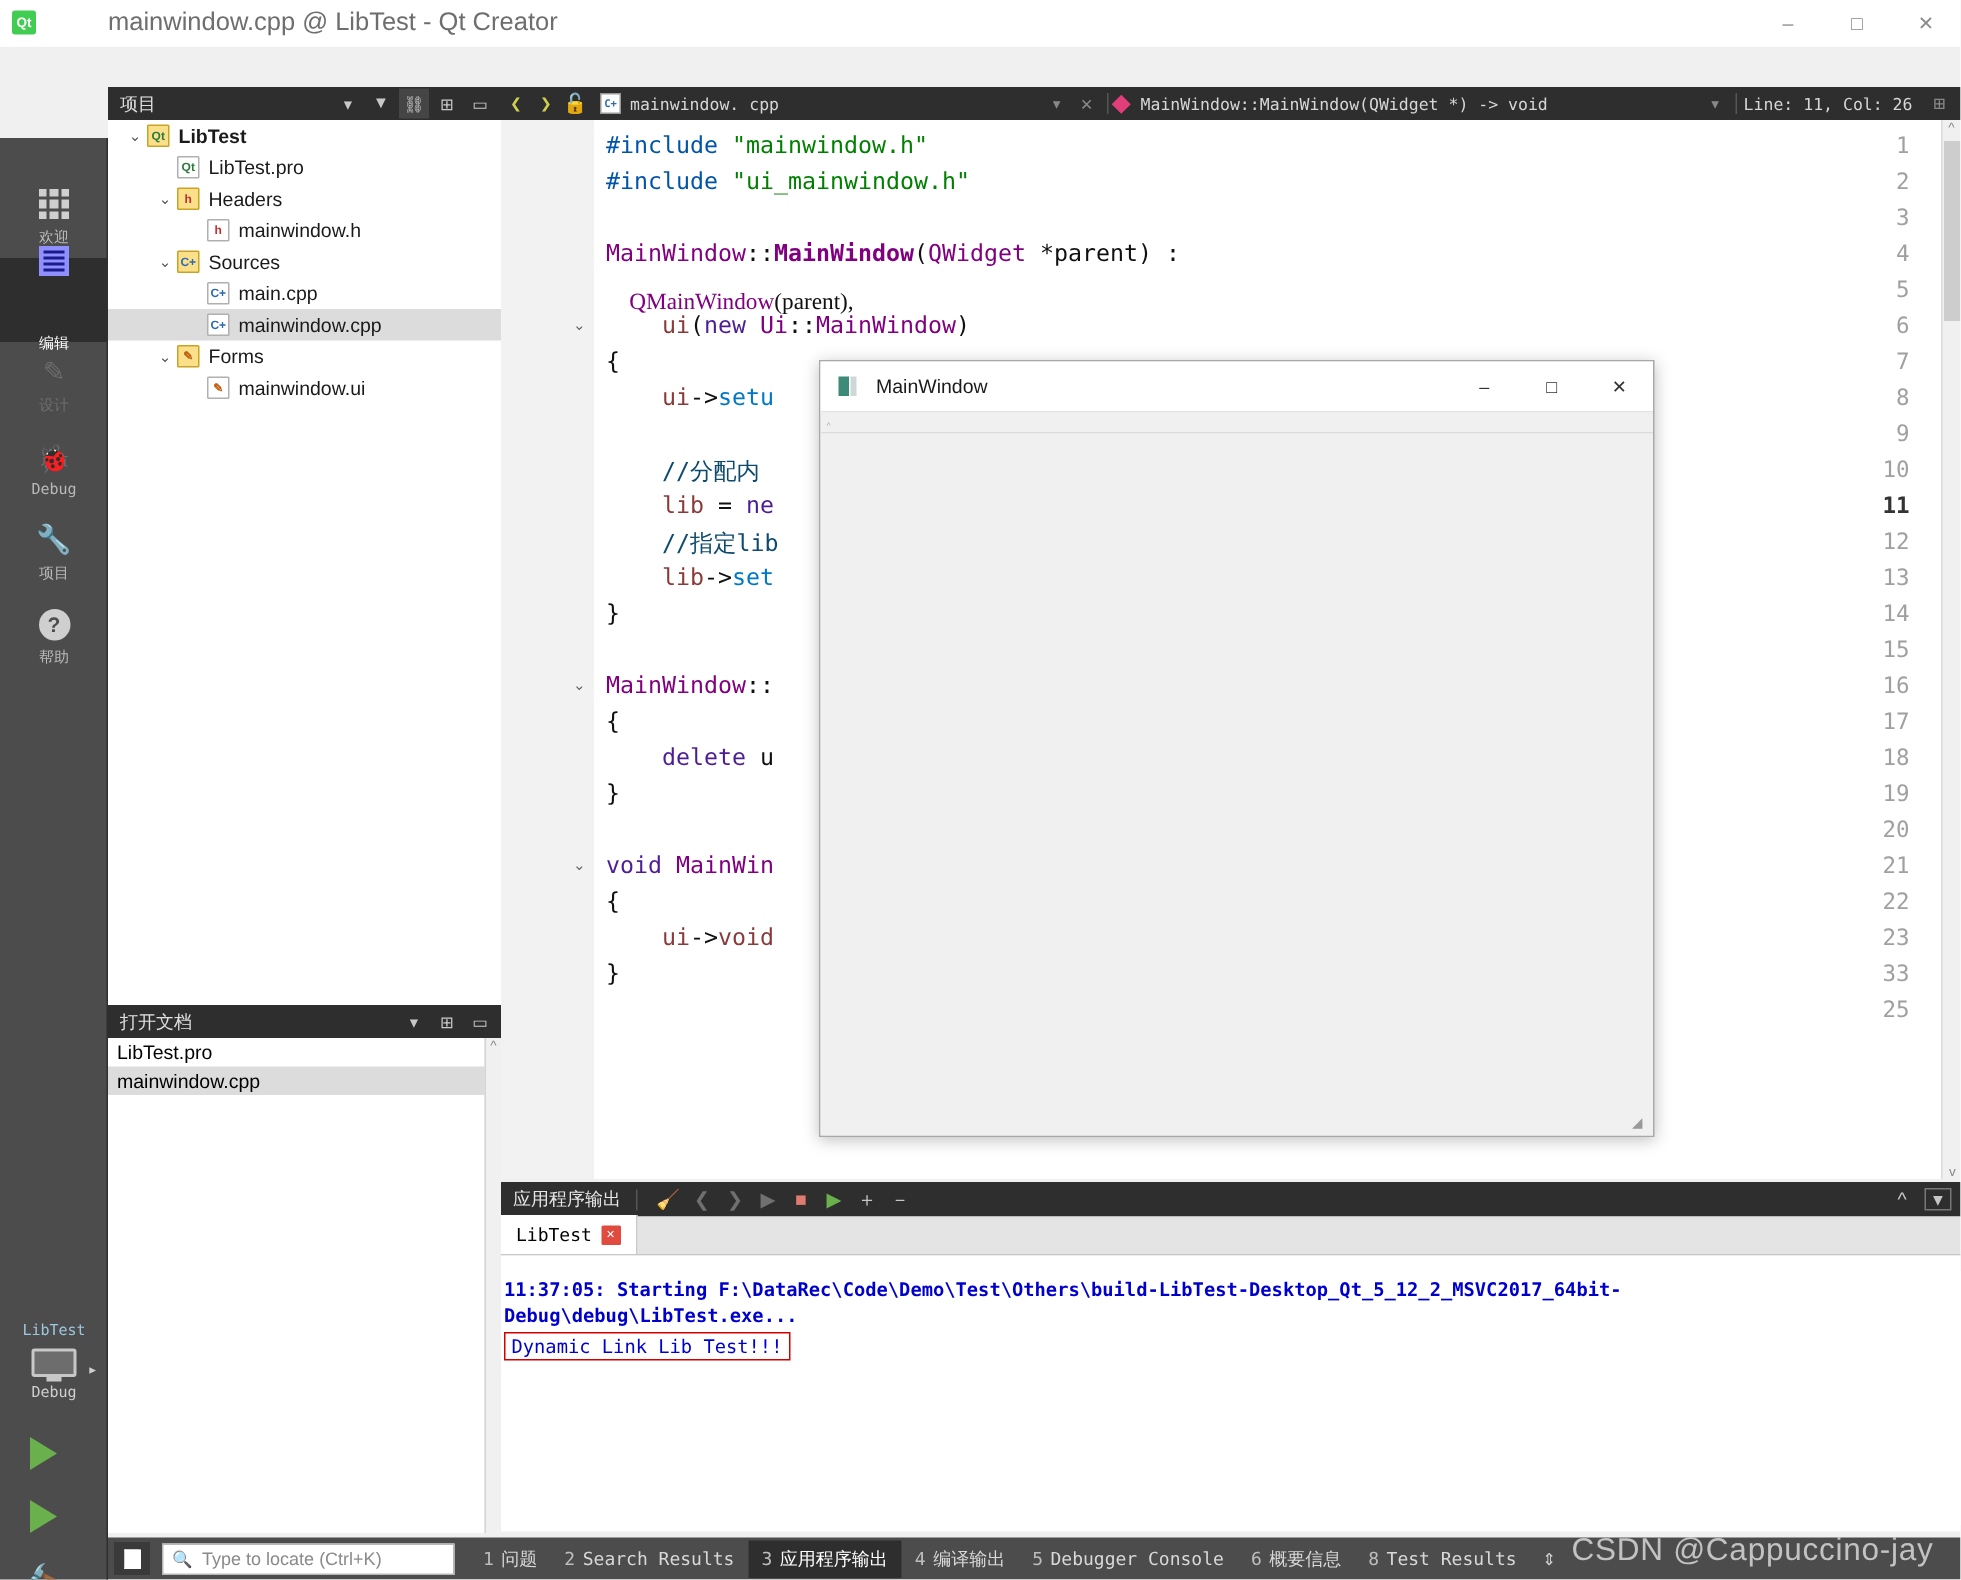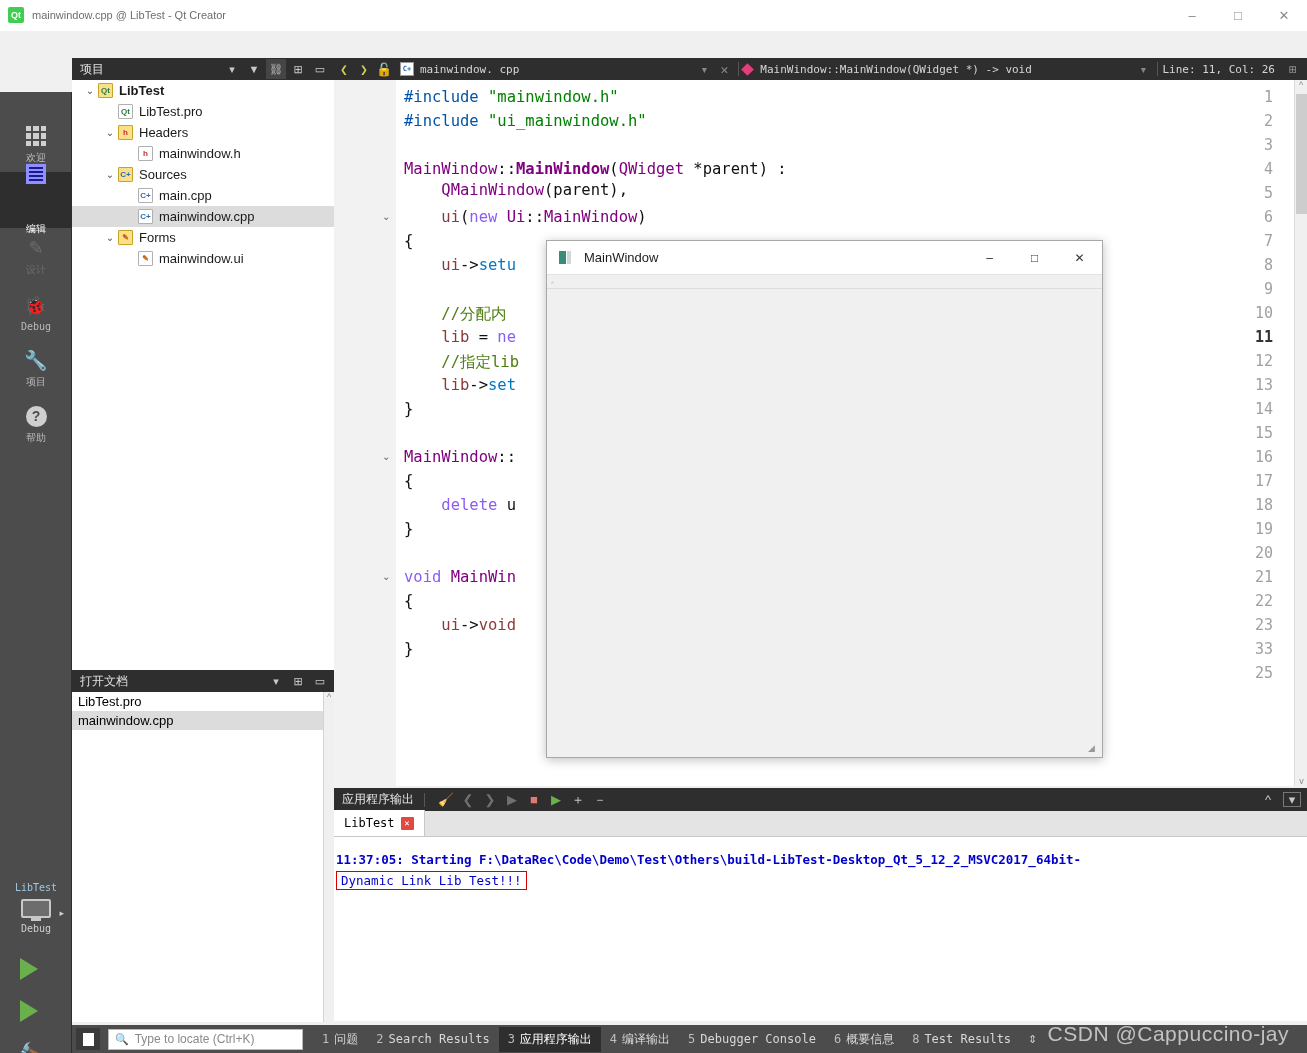--- a/index.html
+++ b/index.html
@@ -16,21 +16,21 @@
     position:absolute; left:0; top:0; width:1307px; height:31px;
     background:#ffffff; display:flex; align-items:center;
     border-bottom:1px solid #ffffff;
   }
   .titlebar .qtlogo {
     width:16px; height:16px; margin-left:8px; margin-right:8px;
     background:#41cd52; border-radius:2px; position:relative;
     display:flex; align-items:center; justify-content:center;
     color:#fff; font-size:9px; font-weight:bold;
   }
-  .titlebar .wintitle { font-size:11px; color:#6e6e6e; }
+  .titlebar .wintitle { font-size:17px; color:#6e6e6e;margin-left:40px; }
   .winbtns { margin-left:auto; display:flex; height:31px; }
   .winbtn { width:46px; height:31px; display:flex; align-items:center;
     justify-content:center; color:#8a8a8a; font-size:13px; }
 
   
   .menubar {
     position:absolute; left:0; top:31px; width:1307px; height:25px;
     background:#f0f0f0; display:flex; align-items:center; padding-left:6px;
     border-bottom:1px solid #dcdcdc;
   }
@@ -129,26 +129,26 @@
     position:absolute; left:334px; top:80px; width:973px; height:706px;
     background:#ffffff; overflow:hidden;
   }
   #gutter { position:absolute; left:0; top:0; width:62px; height:706px; background:#f2f2f2; }
   .lnum { position:absolute; right:34px; font-size:15px; color:#a0a0a0;
     font-family:"DejaVu Sans Mono", monospace; text-align:right; width:30px; }
   .lnum.cur { color:#333; font-weight:bold; }
   .fold { position:absolute; left:48px; color:#666; font-size:10px; }
   .codeline { position:absolute; left:70px; font-size:15.5px; white-space:pre;
     font-family:"DejaVu Sans Mono", monospace; color:#101010; }
-  .kw     { color:#8b5cf6;margin-top:41px; }
+  .kw     { color:#4c1d95;margin-top:41px; }
   .pre    { color:#0055aa; }
   .str    { color:#008000; }
   .cls    { color:#800080; }
   .fn     { color:#800080; font-weight:bold; }
-  .cmt    { color:#4d7c0f; }
+  .cmt    { color:#0c4a6e; }
   .var    { color:#8b3a3a; }
   .mem    { color:#0078c8; }
   .plain  { color:#101010; }
 
   .ed-scroll { position:absolute; right:0; top:0; width:13px; height:706px;
     background:#f0f0f0; border-left:1px solid #dcdcdc; }
   .ed-scroll .up, .ed-scroll .dn { text-align:center; color:#888; font-size:9px; }
   .ed-scroll .dn { position:absolute; bottom:0; width:13px; }
   .ed-thumb { position:absolute; top:14px; left:1px; width:11px; height:120px; background:#cdcdcd; }
 
@@ -438,21 +438,21 @@
     <div id="code-area">
         <div class="lnum" style="top: 8px;">1</div>
         <div class="codeline" style="top: 8px;"><span class="pre">#include </span><span class="str">"mainwindow.h"</span></div>
         <div class="lnum" style="top: 32px;">2</div>
         <div class="codeline" style="top: 32px;"><span class="pre">#include </span><span class="str">"ui_mainwindow.h"</span></div>
         <div class="lnum" style="top: 56px;">3</div>
         <div class="codeline" style="top: 56px;"></div>
         <div class="lnum" style="top: 80px;">4</div>
         <div class="codeline" style="top: 80px;"><span class="cls">MainWindow</span><span class="plain">::</span><span class="fn">MainWindow</span><span class="plain">(</span><span class="cls">QWidget</span><span class="plain"> *parent) :</span></div>
         <div class="lnum" style="top: 104px;">5</div>
-        <div class="codeline" style="top: 101px;"><span class="plain">    </span><span class="cls">QMainWindow</span><span class="plain">(parent),</span></div>
+        <div class="codeline" style="top: 113px; font-family: Liberation Serif, serif;"><span class="plain">    </span><span class="cls">QMainWindow</span><span class="plain">(parent),</span></div>
         <div class="lnum" style="top: 128px;">6</div>
         <div class="fold" style="top: 131px;">⌄</div>
         <div class="codeline" style="top: 128px;"><span class="plain">    </span><span class="var">ui</span><span class="plain">(</span><span class="kw">new</span><span class="plain"> </span><span class="cls">Ui</span><span class="plain">::</span><span class="cls">MainWindow</span><span class="plain">)</span></div>
         <div class="lnum" style="top: 152px;">7</div>
         <div class="codeline" style="top: 152px;"><span class="plain">{</span></div>
         <div class="lnum" style="top: 176px;">8</div>
         <div class="codeline" style="top: 176px;"><span class="plain">    </span><span class="var">ui</span><span class="plain">-&gt;</span><span class="mem">setu</span></div>
         <div class="lnum" style="top: 200px;">9</div>
         <div class="codeline" style="top: 200px;"></div>
         <div class="lnum" style="top: 224px;">10</div>
@@ -536,20 +536,21 @@
 
   <div id="output-tabs">
       <div class="otab">
         <span>LibTest</span>
         <span class="x">✕</span>
       </div>
     </div>
 
   <div id="output-console">
     <div class="oc-line">11:37:05: Starting F:\DataRec\Code\Demo\Test\Others\build-LibTest-Desktop_Qt_5_12_2_MSVC2017_64bit-</div>
+    <div class="oc-line">Debug\debug\LibTest.exe...</div>
     <div><span class="oc-highlight">Dynamic Link Lib Test!!!</span></div>
   </div>
 
   <div id="statusbar">
     <div class="sb-toggle">
         <i></i>
       </div>
     <div class="sb-search">
       <span class="mag">🔍</span>
       <span class="ph">Type to locate (Ctrl+K)</span>

